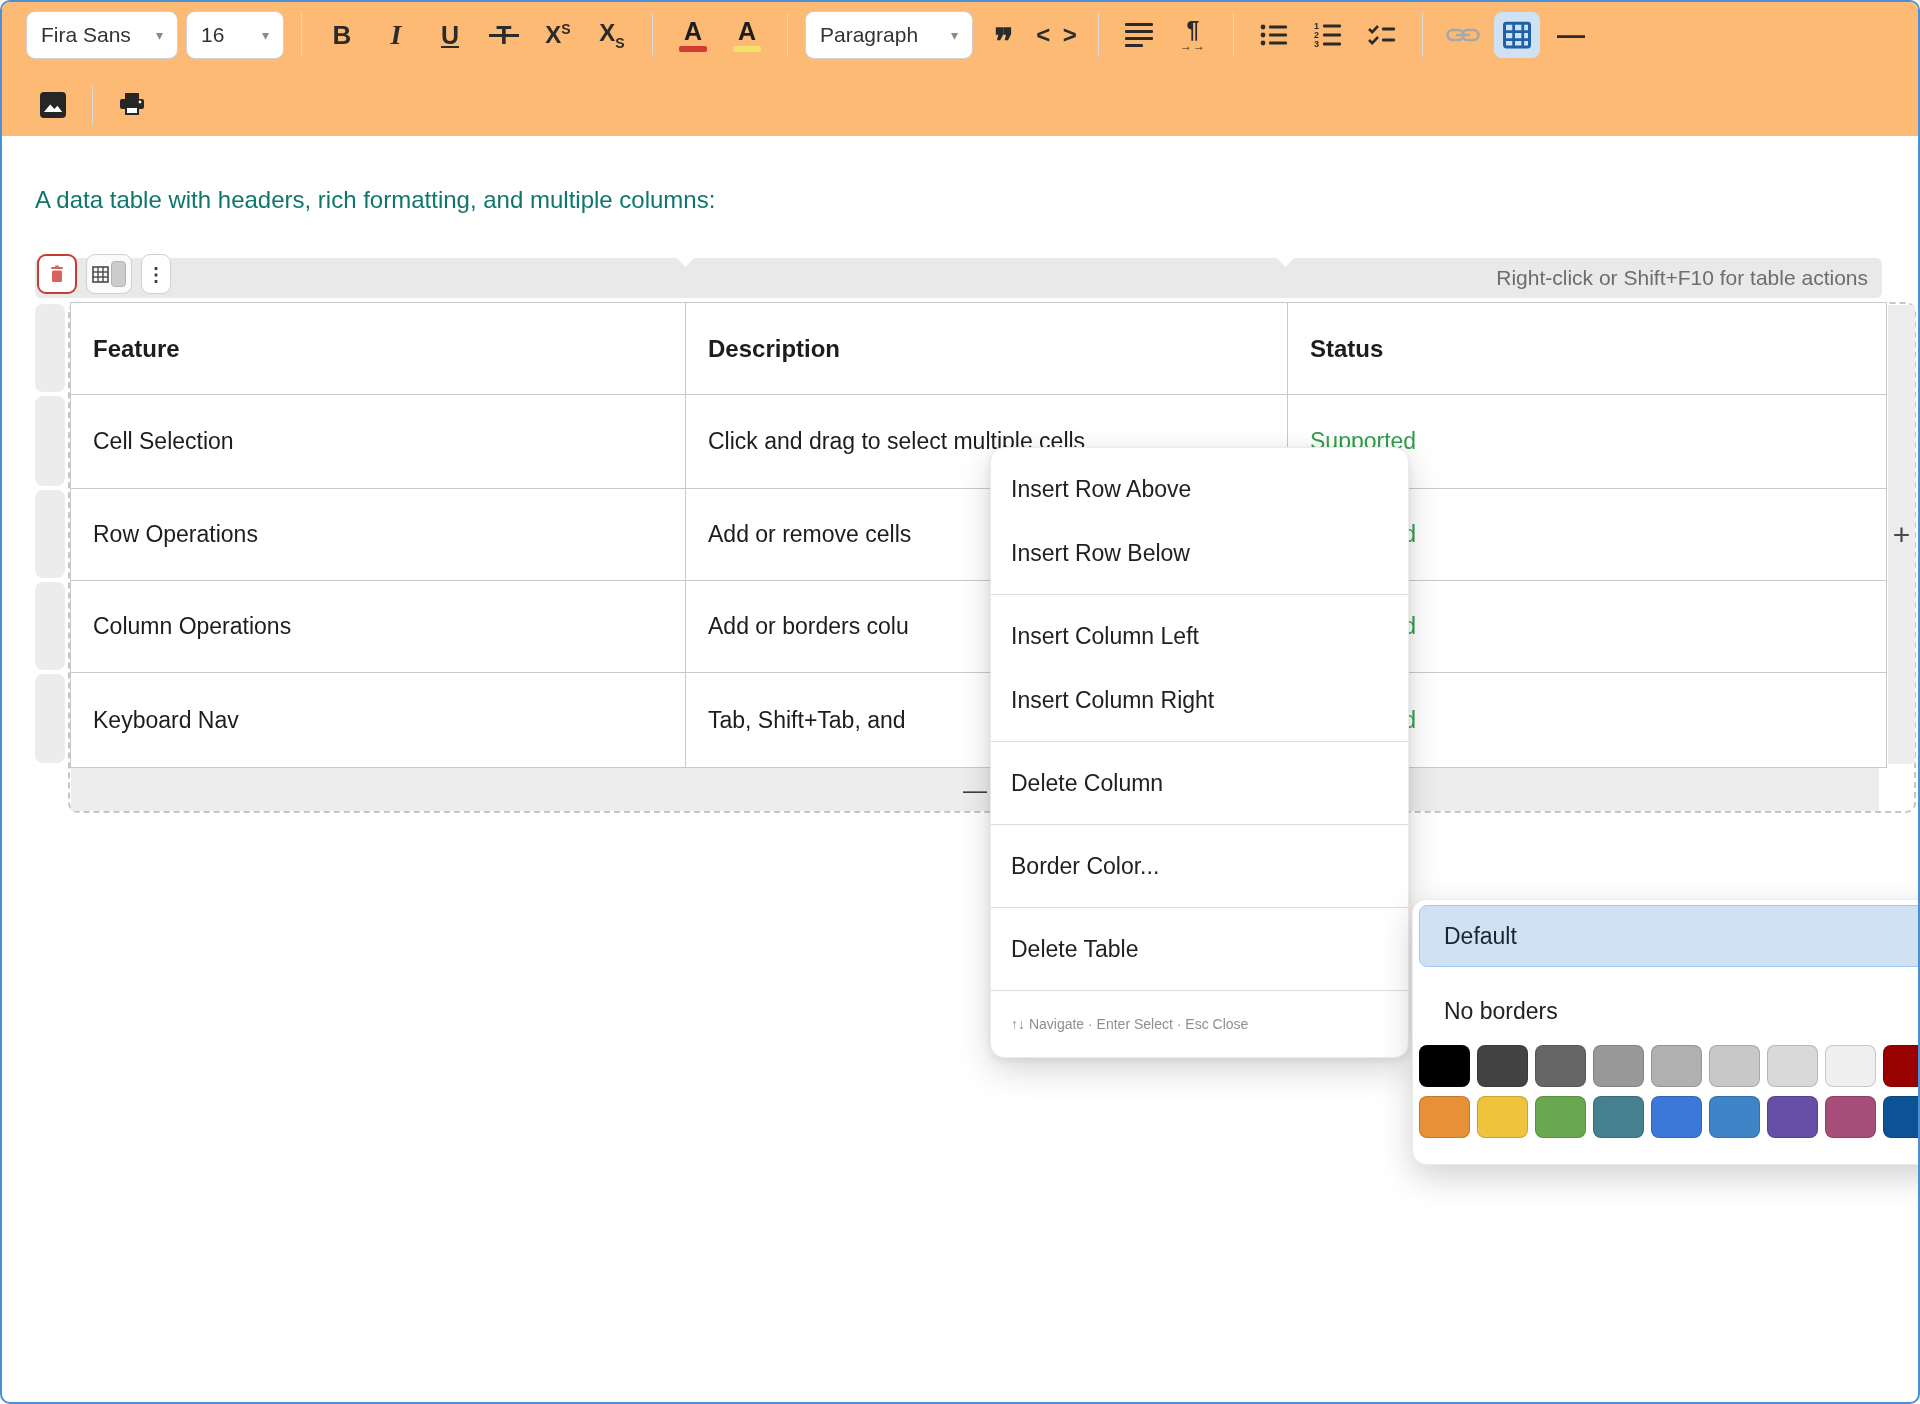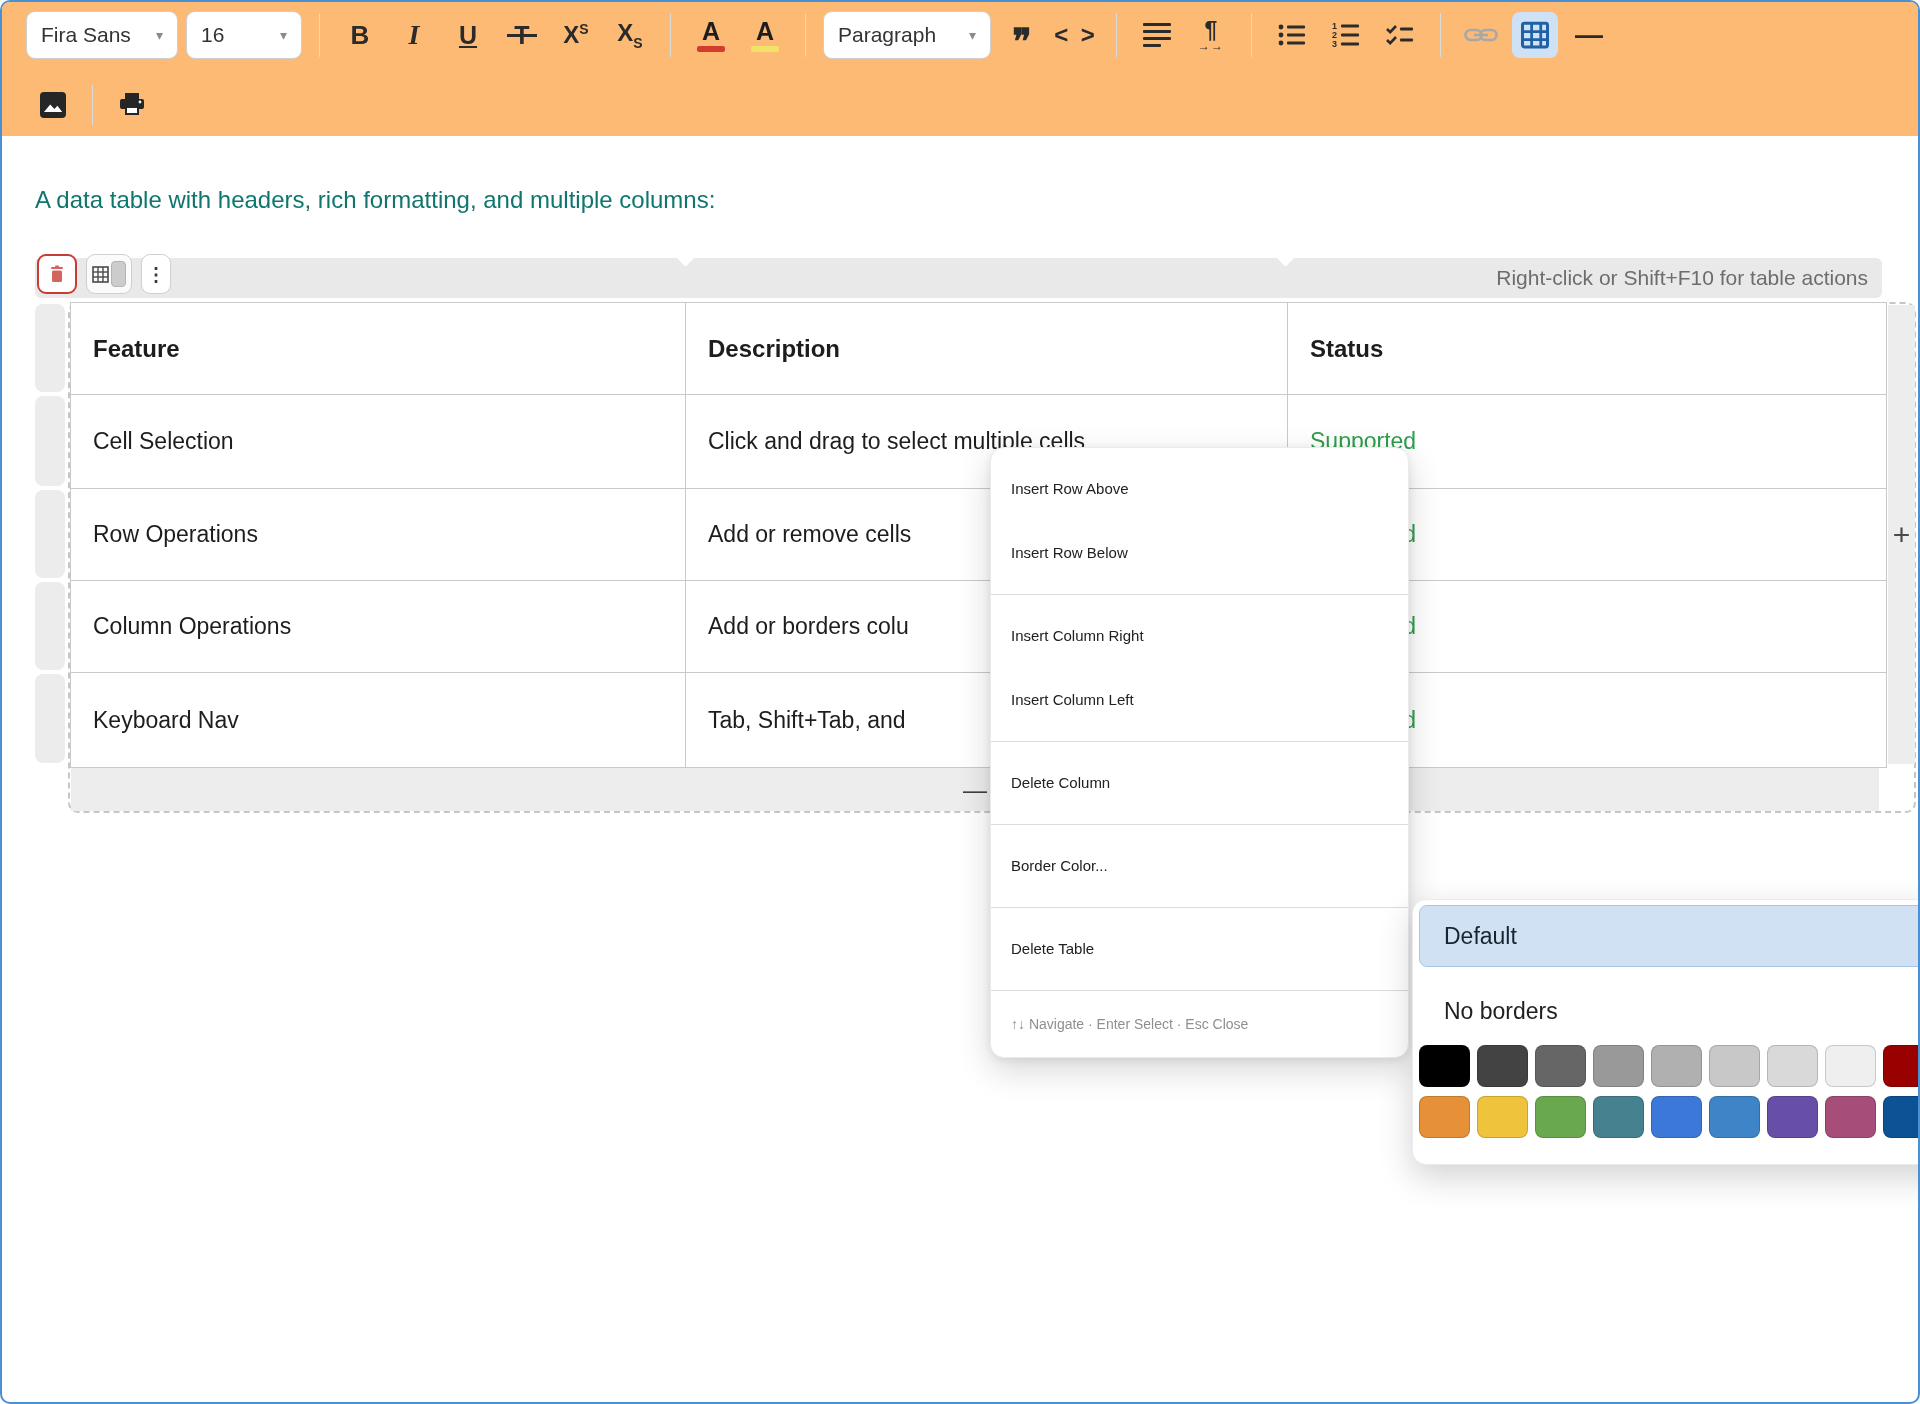--- a/index.html
+++ b/index.html
@@ -8,21 +8,21 @@
     border:2px solid #4a90d5;border-radius:10px;background:#fff;overflow:hidden;}
 
   
   .toolbar{position:absolute;left:0;top:0;right:0;height:134px;background:#fdba74;}
   .trow{position:absolute;display:flex;align-items:center;gap:8px;}
   .trow1{left:24px;top:7px;height:52px;}
   .trow2{left:28px;top:80px;height:46px;gap:16px;}
   .tselect{height:48px;background:#fff;border:1px solid #cfcfcf;border-radius:9px;
     display:flex;align-items:center;padding:0 14px;font-size:21px;color:#333;box-sizing:border-box;}
   .tselect .caret{margin-left:auto;padding-left:24px;font-size:14px;color:#8a8a8a;}
-  .sel-font{width:152px;}.sel-size{width:116px;text-align:right;}.sel-block{width:168px;}
+  .sel-font{width:152px;}.sel-size{width:98px;text-align:right;}.sel-block{width:168px;}
   .vsep{width:1px;height:44px;background:#dadada;margin:0 9px;}
   .vsep2{width:1px;height:40px;background:#dadada;}
   .tbtn{min-width:46px;height:46px;display:flex;align-items:center;justify-content:center;
     border-radius:8px;font-size:25px;font-weight:700;color:#2b2b2b;position:relative;}
   .tbtn.active{background:#cfe2f5;}
   .b-bold{font-weight:800;font-size:26px;}
   .b-italic{font-family:"Liberation Serif",serif;font-style:italic;font-size:28px;}
   .b-under{text-decoration:underline;font-weight:700;}
   .b-strike{position:relative;font-weight:700;}
   .b-strike .sbar{position:absolute;left:8px;right:8px;top:22px;height:3px;background:#2b2b2b;}
@@ -73,21 +73,21 @@
   table.dt th, table.dt td{border:1px solid #c9c9c9;background:#fff;padding:0 0 0 22px;
     text-align:left;vertical-align:middle;font-size:23px;color:#1d1d1d;font-weight:400;}
   table.dt th{font-size:24px;font-weight:700;}
 
   
   .menu{position:absolute;left:988px;top:445px;width:417px;background:#fff;border:1px solid #ebebeb;
     border-radius:14px;box-shadow:0 12px 34px rgba(0,0,0,.16),0 2px 8px rgba(0,0,0,.08);z-index:10;
     overflow:hidden;}
   .mgroup{padding:9px 0;}
   .mgroup + .mgroup{border-top:1px solid #dcdcdc;}
-  .mitem{height:64px;line-height:64px;padding:0 20px;font-size:15px;color:#212121;}
+  .mitem{height:64px;line-height:64px;padding:0 20px;font-size:23px;color:#212121;}
   .mfooter{border-top:1px solid #dcdcdc;height:66px;line-height:66px;padding:0 20px;
     font-size:14px;color:#8f8f8f;}
 
   
   .submenu{position:absolute;left:1410px;top:897px;width:562px;height:266px;background:#fff;
     border:1px solid #ebebeb;border-radius:14px;box-shadow:0 12px 34px rgba(0,0,0,.18);z-index:11;
     box-sizing:border-box;}
   .sub-default{margin:5px 6px 0;height:60px;line-height:60px;background:#cfe1f3;
     border:1px solid #a5c6e6;border-radius:8px;padding:0 24px;font-size:23px;color:#18242f;}
   .sub-noborders{margin-top:14px;height:60px;line-height:60px;padding:0 31px;font-size:23px;color:#212121;}
@@ -314,22 +314,22 @@
     </tr>
   </tbody>
     </table>
 
   <div class="menu">
     <div class="mgroup">
       <div class="mitem">Insert Row Above</div>
       <div class="mitem">Insert Row Below</div>
     </div>
     <div class="mgroup">
+      <div class="mitem">Insert Column Left</div>
       <div class="mitem">Insert Column Right</div>
-      <div class="mitem">Insert Column Left</div>
     </div>
     <div class="mgroup">
       <div class="mitem">Delete Column</div>
     </div>
     <div class="mgroup">
       <div class="mitem">Border Color...</div>
     </div>
     <div class="mgroup">
       <div class="mitem">Delete Table</div>
     </div>

